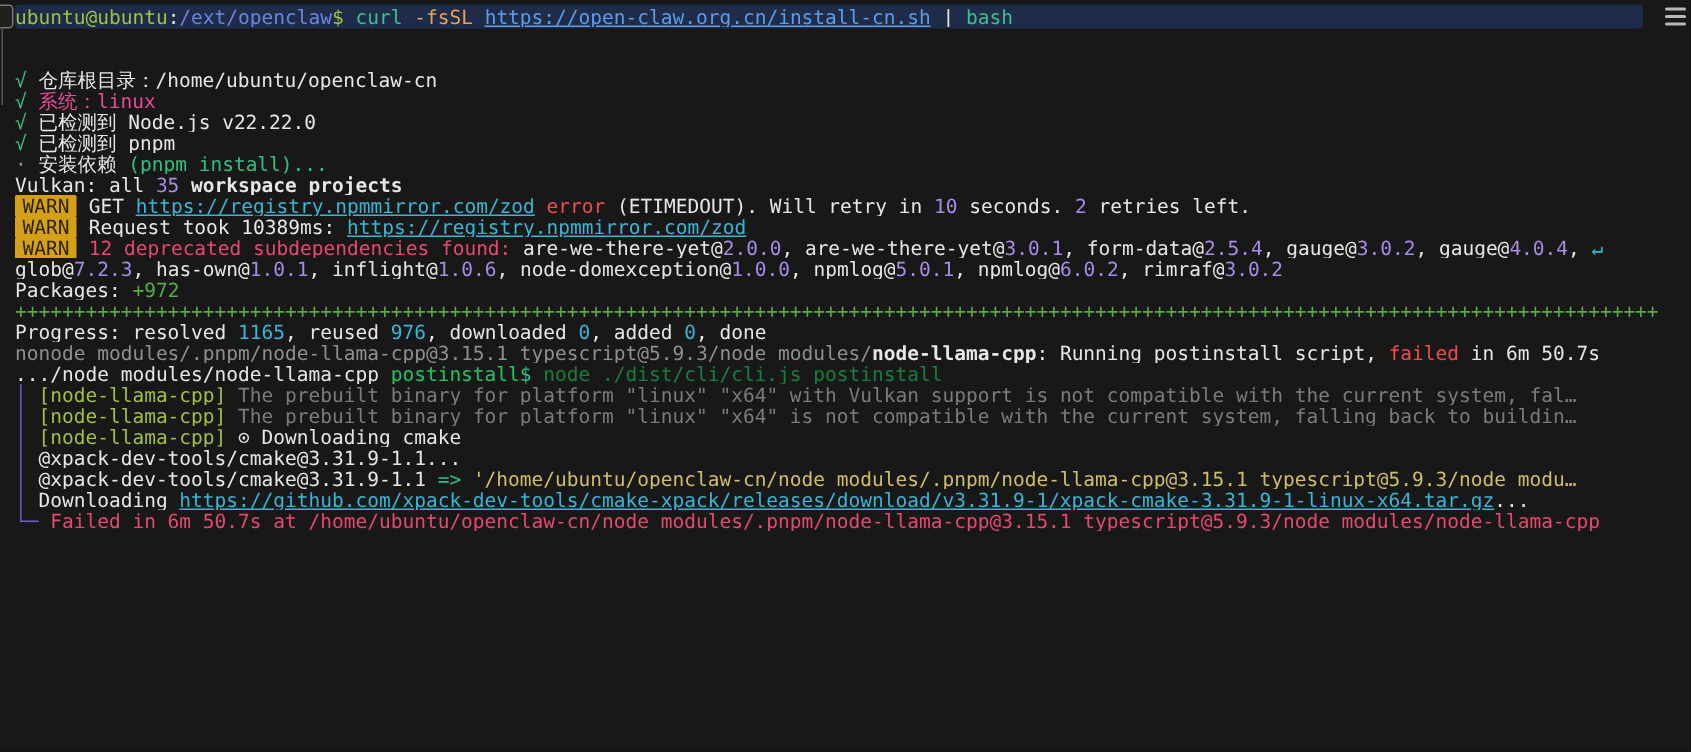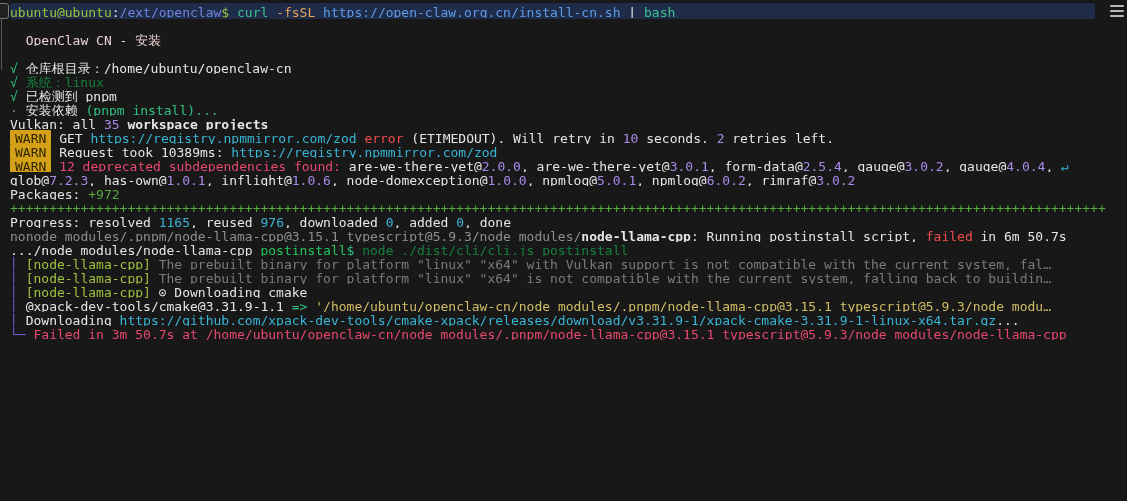--- a/index.html
+++ b/index.html
@@ -50,41 +50,42 @@
 </style>
 </head>
 <body>
 
 <div class="terminal" style="background: rgb(24, 24, 24);">
   <div class="gutter-marker"></div>
   <div class="gutter-line"></div>
   <div>
       <div class="line cmdbar" style="background: rgb(30, 44, 73);"><span style="color: rgb(155, 197, 61);">ubuntu@ubuntu</span><span style="color: rgb(230, 230, 230);">:</span><span style="color: rgb(109, 132, 221);">/ext/openclaw</span><span style="color: rgb(155, 197, 61);">$ </span><span style="color: rgb(60, 192, 142);">curl </span><span style="color: rgb(233, 161, 88);">-fsSL </span><span style="color: rgb(95, 156, 232); text-decoration: underline;">https://open-claw.org.cn/install-cn.sh</span><span style="color: rgb(230, 230, 230);"> | </span><span style="color: rgb(60, 192, 142);">bash</span></div>
       <div class="line"></div>
-      <div class="line"><span style="color: rgb(236, 210, 210);">  OpenClaw CN - 安装</span></div>
       <div class="line"></div>
       <div class="line"><span style="color: rgb(46, 194, 126);">√</span><span style="color: rgb(230, 230, 230);"> 仓库根目录：/home/ubuntu/openclaw-cn</span></div>
-      <div class="line"><span style="color: rgb(46, 194, 126);">√</span><span style="color: #15803d; margin-top: 44px;"> 系统：linux</span></div>
+      <div class="line"><span style="color: rgb(46, 194, 126);">√</span><span style="color: #ec4899; margin-top: 44px;"> 系统：linux</span></div>
+      <div class="line"><span style="color: rgb(46, 194, 126);">√</span><span style="color: rgb(230, 230, 230);"> 已检测到 Node.js v22.22.0</span></div>
       <div class="line"><span style="color: rgb(46, 194, 126);">√</span><span style="color: rgb(230, 230, 230);"> 已检测到 pnpm</span></div>
       <div class="line"><span style="color: rgb(143, 143, 143);">·</span><span style="color: rgb(230, 230, 230);"> 安装依赖 </span><span style="color: rgb(46, 194, 126);">(pnpm install)...</span></div>
       <div class="line"><span style="color: rgb(230, 230, 230);">Vulkan: all </span><span style="color: rgb(169, 138, 232);">35</span><span style="color: rgb(230, 230, 230); font-weight: bold;"> workspace projects</span></div>
       <div class="line"><span class="badge" style="background: rgb(212, 160, 23); color: rgb(46, 37, 0);">WARN</span><span style="color: rgb(230, 230, 230);"> GET </span><span style="color: rgb(56, 182, 214); text-decoration: underline;">https://registry.npmmirror.com/zod</span><span style="color: rgb(241, 76, 76);"> error</span><span style="color: rgb(230, 230, 230);"> (ETIMEDOUT). Will retry in </span><span style="color: rgb(169, 138, 232);">10</span><span style="color: rgb(230, 230, 230);"> seconds. </span><span style="color: rgb(169, 138, 232);">2</span><span style="color: rgb(230, 230, 230);"> retries left.</span></div>
       <div class="line"><span class="badge" style="background: rgb(212, 160, 23); color: rgb(46, 37, 0);">WARN</span><span style="color: rgb(230, 230, 230);"> Request took 10389ms: </span><span style="color: rgb(56, 182, 214); text-decoration: underline;">https://registry.npmmirror.com/zod</span></div>
       <div class="line"><span class="badge" style="background: rgb(212, 160, 23); color: rgb(46, 37, 0);">WARN</span><span style="color: rgb(230, 230, 230);"> </span><span style="color: rgb(232, 72, 110);">12 deprecated subdependencies found:</span><span style="color: rgb(230, 230, 230);"> are-we-there-yet@</span><span style="color: rgb(169, 138, 232);">2.0.0</span><span style="color: rgb(230, 230, 230);">, are-we-there-yet@</span><span style="color: rgb(169, 138, 232);">3.0.1</span><span style="color: rgb(230, 230, 230);">, form-data@</span><span style="color: rgb(169, 138, 232);">2.5.4</span><span style="color: rgb(230, 230, 230);">, gauge@</span><span style="color: rgb(169, 138, 232);">3.0.2</span><span style="color: rgb(230, 230, 230);">, gauge@</span><span style="color: rgb(169, 138, 232);">4.0.4</span><span style="color: rgb(230, 230, 230);">, </span><span style="color: rgb(56, 182, 214);">↵</span></div>
       <div class="line"><span style="color: rgb(230, 230, 230);">glob@</span><span style="color: rgb(169, 138, 232);">7.2.3</span><span style="color: rgb(230, 230, 230);">, has-own@</span><span style="color: rgb(169, 138, 232);">1.0.1</span><span style="color: rgb(230, 230, 230);">, inflight@</span><span style="color: rgb(169, 138, 232);">1.0.6</span><span style="color: rgb(230, 230, 230);">, node-domexception@</span><span style="color: rgb(169, 138, 232);">1.0.0</span><span style="color: rgb(230, 230, 230);">, npmlog@</span><span style="color: rgb(169, 138, 232);">5.0.1</span><span style="color: rgb(230, 230, 230);">, npmlog@</span><span style="color: rgb(169, 138, 232);">6.0.2</span><span style="color: rgb(230, 230, 230);">, rimraf@</span><span style="color: rgb(169, 138, 232);">3.0.2</span></div>
       <div class="line"><span style="color: rgb(230, 230, 230);">Packages: </span><span style="color: rgb(87, 171, 64);">+972</span></div>
       <div class="line"><span style="color: rgb(87, 171, 64);">++++++++++++++++++++++++++++++++++++++++++++++++++++++++++++++++++++++++++++++++++++++++++++++++++++++++++++++++++++++++++++++++++++++++++++</span></div>
       <div class="line"><span style="color: rgb(230, 230, 230);">Progress: resolved </span><span style="color: rgb(56, 182, 214);">1165</span><span style="color: rgb(230, 230, 230);">, reused </span><span style="color: rgb(56, 182, 214);">976</span><span style="color: rgb(230, 230, 230);">, downloaded </span><span style="color: rgb(56, 182, 214);">0</span><span style="color: rgb(230, 230, 230);">, added </span><span style="color: rgb(56, 182, 214);">0</span><span style="color: rgb(230, 230, 230);">, done</span></div>
       <div class="line"><span style="color: rgb(143, 143, 143);">nonode_modules/.pnpm/node-llama-cpp@3.15.1_typescript@5.9.3/node_modules/</span><span style="color: rgb(230, 230, 230); font-weight: bold;">node-llama-cpp</span><span style="color: rgb(230, 230, 230);">: Running postinstall script, </span><span style="color: rgb(241, 76, 76);">failed</span><span style="color: rgb(230, 230, 230);"> in 6m 50.7s</span></div>
       <div class="line"><span style="color: rgb(230, 230, 230);">.../node_modules/node-llama-cpp </span><span style="color: #22c55e;">postinstall</span><span style="color: rgb(46, 194, 126);">$</span><span style="color: #15803d;"> node ./dist/cli/cli.js postinstall</span></div>
       <div class="line"><span style="color: rgb(111, 91, 209);">│</span><span style="color: rgb(230, 230, 230);"> </span><span style="color: rgb(159, 194, 63);">[node-llama-cpp]</span><span style="color: rgb(123, 123, 123);"> The prebuilt binary for platform "linux" "x64" with Vulkan support is not compatible with the current system, fal…</span></div>
       <div class="line"><span style="color: rgb(111, 91, 209);">│</span><span style="color: rgb(230, 230, 230);"> </span><span style="color: rgb(159, 194, 63);">[node-llama-cpp]</span><span style="color: rgb(123, 123, 123);"> The prebuilt binary for platform "linux" "x64" is not compatible with the current system, falling back to buildin…</span></div>
       <div class="line"><span style="color: rgb(111, 91, 209);">│</span><span style="color: rgb(230, 230, 230);"> </span><span style="color: rgb(159, 194, 63);">[node-llama-cpp]</span><span style="color: rgb(230, 230, 230);"> </span><span style="color: rgb(230, 230, 230);">⊙</span><span style="color: rgb(230, 230, 230);"> Downloading cmake</span></div>
+      <div class="line"><span style="color: rgb(111, 91, 209);">│</span><span style="color: rgb(230, 230, 230);"> @xpack-dev-tools/cmake@3.31.9-1.1...</span></div>
       <div class="line"><span style="color: rgb(111, 91, 209);">│</span><span style="color: rgb(230, 230, 230);"> @xpack-dev-tools/cmake@3.31.9-1.1 </span><span style="color: rgb(46, 194, 126);">=&gt;</span><span style="color: rgb(230, 230, 230);"> </span><span style="color: rgb(210, 189, 102);">'/home/ubuntu/openclaw-cn/node_modules/.pnpm/node-llama-cpp@3.15.1_typescript@5.9.3/node_modu…</span></div>
       <div class="line"><span style="color: rgb(111, 91, 209);">│</span><span style="color: rgb(230, 230, 230); text-align: right;"> Downloading </span><span style="color: rgb(56, 182, 214); text-decoration: underline;">https://github.com/xpack-dev-tools/cmake-xpack/releases/download/v3.31.9-1/xpack-cmake-3.31.9-1-linux-x64.tar.gz</span><span style="color: rgb(230, 230, 230);">...</span></div>
-      <div class="line"><span style="color: rgb(111, 91, 209);">└─</span><span style="color: rgb(232, 72, 110);"> Failed in 3m 50.7s at /home/ubuntu/openclaw-cn/node_modules/.pnpm/node-llama-cpp@3.15.1_typescript@5.9.3/node_modules/node-llama-cpp</span></div>
+      <div class="line"><span style="color: rgb(111, 91, 209);">└─</span><span style="color: rgb(232, 72, 110);"> Failed in 6m 50.7s at /home/ubuntu/openclaw-cn/node_modules/.pnpm/node-llama-cpp@3.15.1_typescript@5.9.3/node_modules/node-llama-cpp</span></div>
     </div>
   <div class="menu-icon">
       <i></i>
       <i></i>
       <i></i>
     </div>
 </div>
 
 </body></html>

